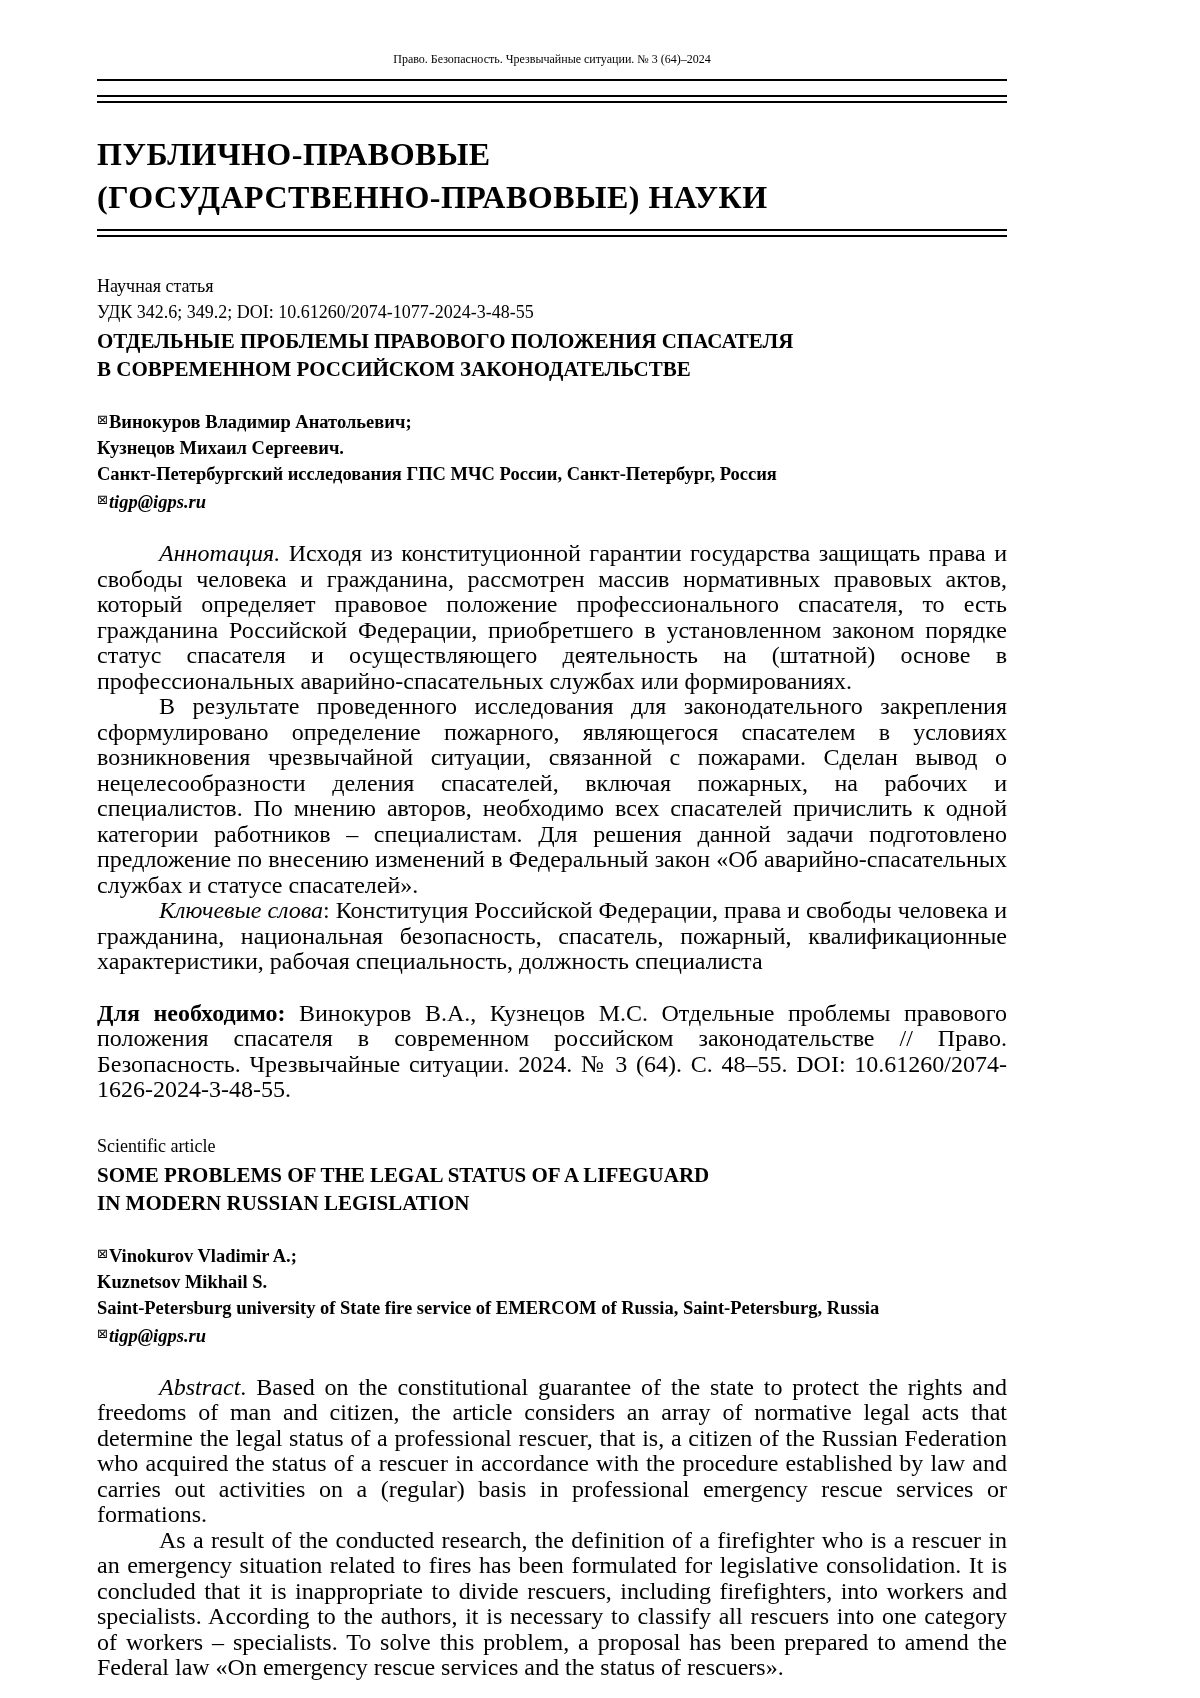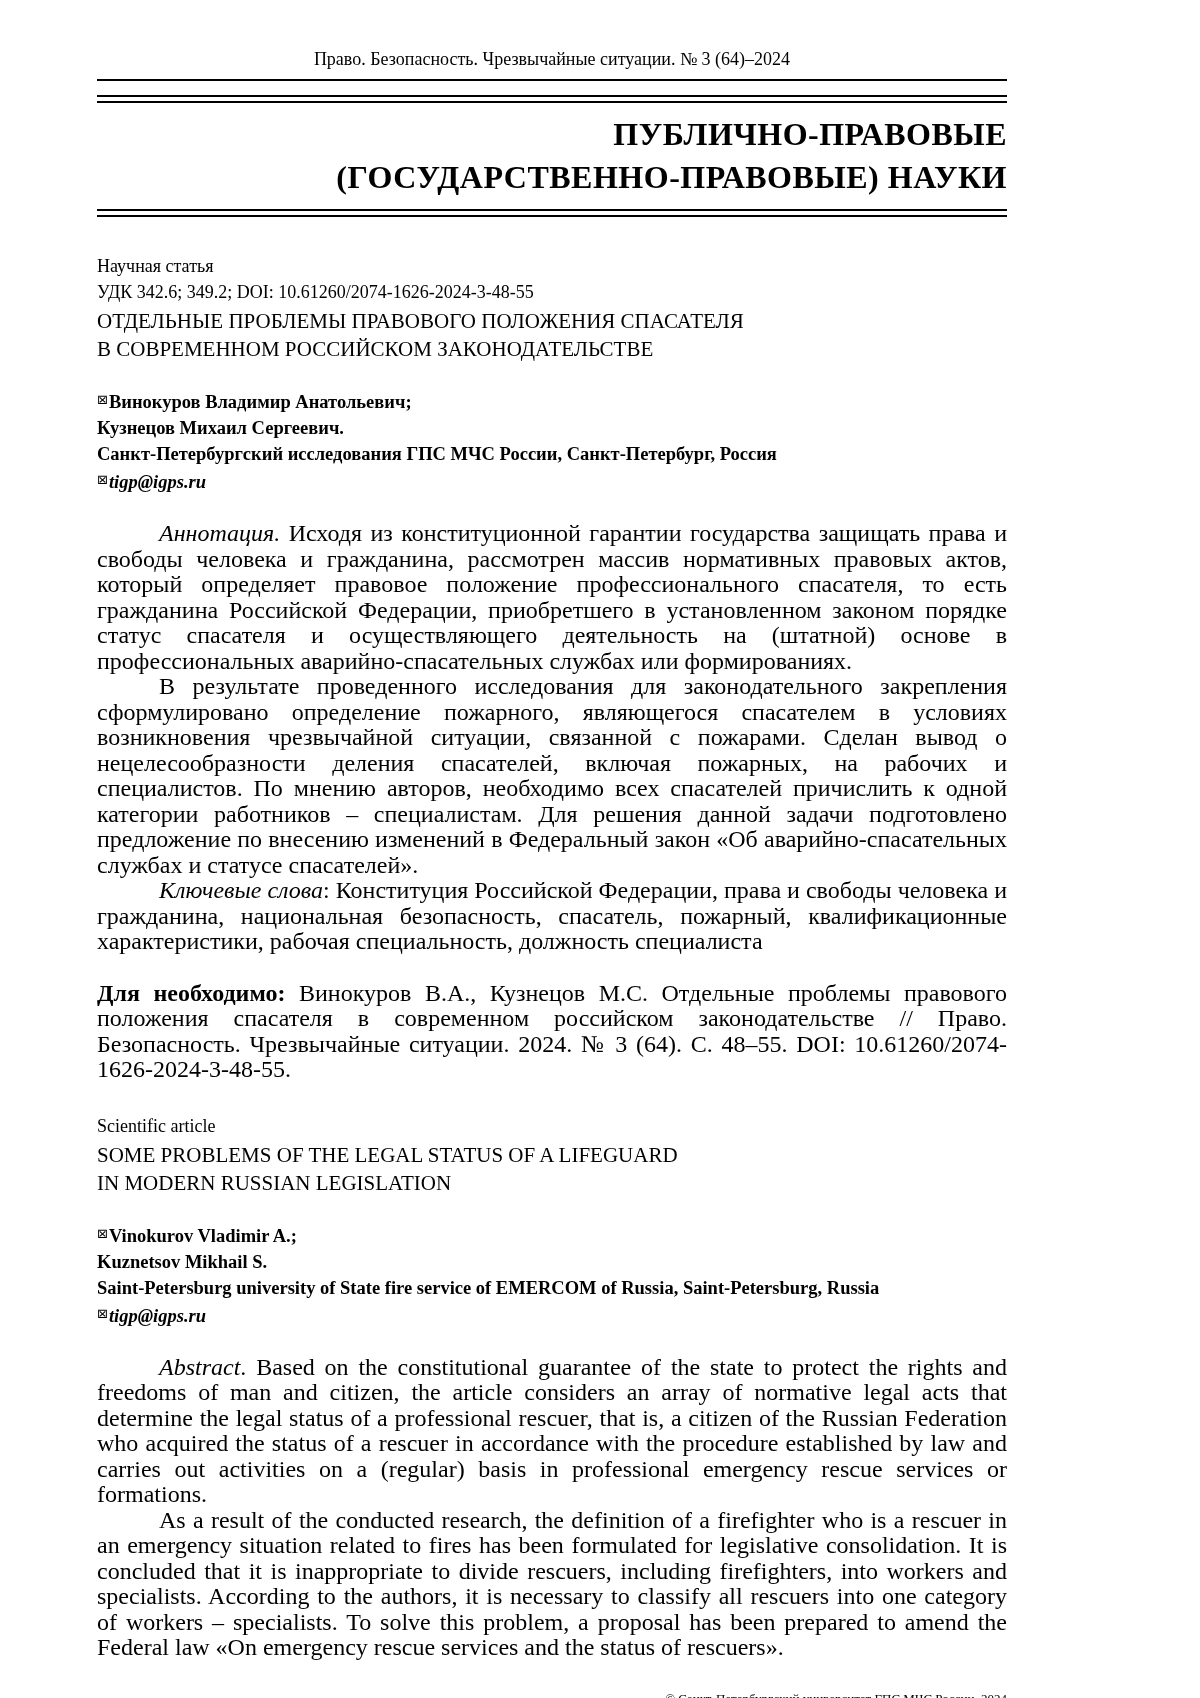--- a/index.html
+++ b/index.html
@@ -13,47 +13,48 @@
     padding: 48px 193px 40px 97px;
     display: flex;
     flex-direction: column;
     font-family: "Liberation Serif", "DejaVu Serif", serif;
     color: #000;
     overflow: hidden;
   }
 
   .journal-header {
     text-align: center;
-    font-size: 18px;
+    font-size: 12px;
     line-height: 22px;
     padding-bottom: 9px;
   }
   .rule { height: 2px; background: #000; }
 
   .banner { margin-top: 14px; }
   .double-rule {
     height: 8px;
     border-top: 2.5px solid #000;
     border-bottom: 2.5px solid #000;
   }
   .banner-title {
     font-size: 32px;
     line-height: 43px;
     font-weight: bold;
-    text-align: right;
+    text-align: left;
     padding: 10px 0;
     letter-spacing: 0.5px;
+    margin-top: 20px;
   }
   .banner-title .line, .article-title .line { display: block; }
 
   .meta { margin-top: 36px; font-size: 18px; line-height: 26px; }
   .article-title {
     font-size: 21px;
     line-height: 28px;
-    font-weight: normal;
+    font-weight: bold;
     margin-top: 2px;
   }
 
   .authors {
     margin-top: 24px;
     font-size: 18.5px;
     line-height: 26px;
     font-weight: bold;
   }
   .envelope {
@@ -101,21 +102,21 @@
     <div class="double-rule"></div>
     <h1 class="banner-title">
       <span class="line">ПУБЛИЧНО-ПРАВОВЫЕ</span>
       <span class="line">(ГОСУДАРСТВЕННО-ПРАВОВЫЕ) НАУКИ</span>
     </h1>
     <div class="double-rule"></div>
   </section>
 
   <section class="meta">
     <div>Научная статья</div>
-    <div>УДК 342.6; 349.2; DOI: 10.61260/2074-1626-2024-3-48-55</div>
+    <div>УДК 342.6; 349.2; DOI: 10.61260/2074-1077-2024-3-48-55</div>
     <h2 class="article-title">
       <span class="line">ОТДЕЛЬНЫЕ ПРОБЛЕМЫ ПРАВОВОГО ПОЛОЖЕНИЯ СПАСАТЕЛЯ</span>
       <span class="line">В СОВРЕМЕННОМ РОССИЙСКОМ ЗАКОНОДАТЕЛЬСТВЕ</span>
     </h2>
   </section>
 
   <section class="authors">
     <div><span class="envelope">⊠</span><span>Винокуров Владимир Анатольевич;</span></div>
     <div><span>Кузнецов Михаил Сергеевич.</span></div>
     <div>Санкт-Петербургский исследования ГПС МЧС России, Санкт-Петербург, Россия</div>

